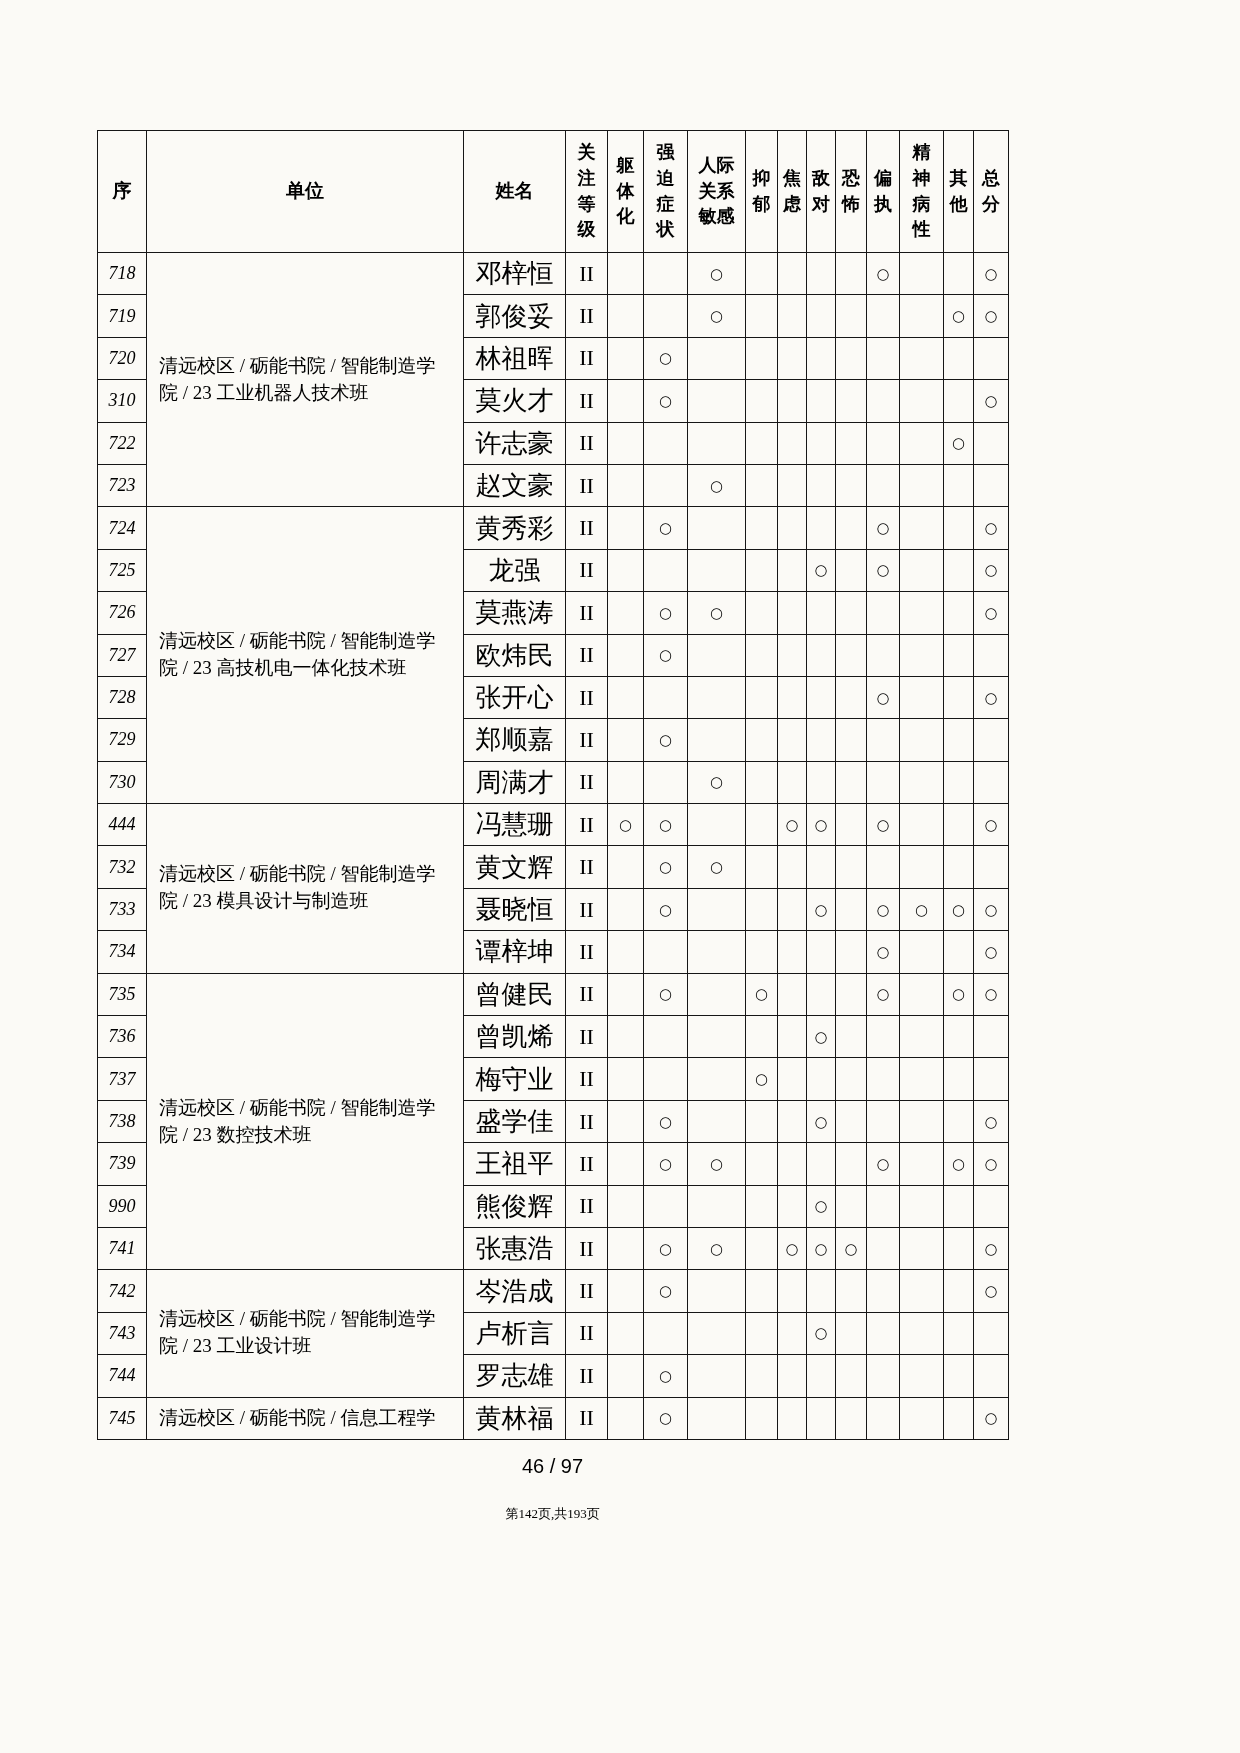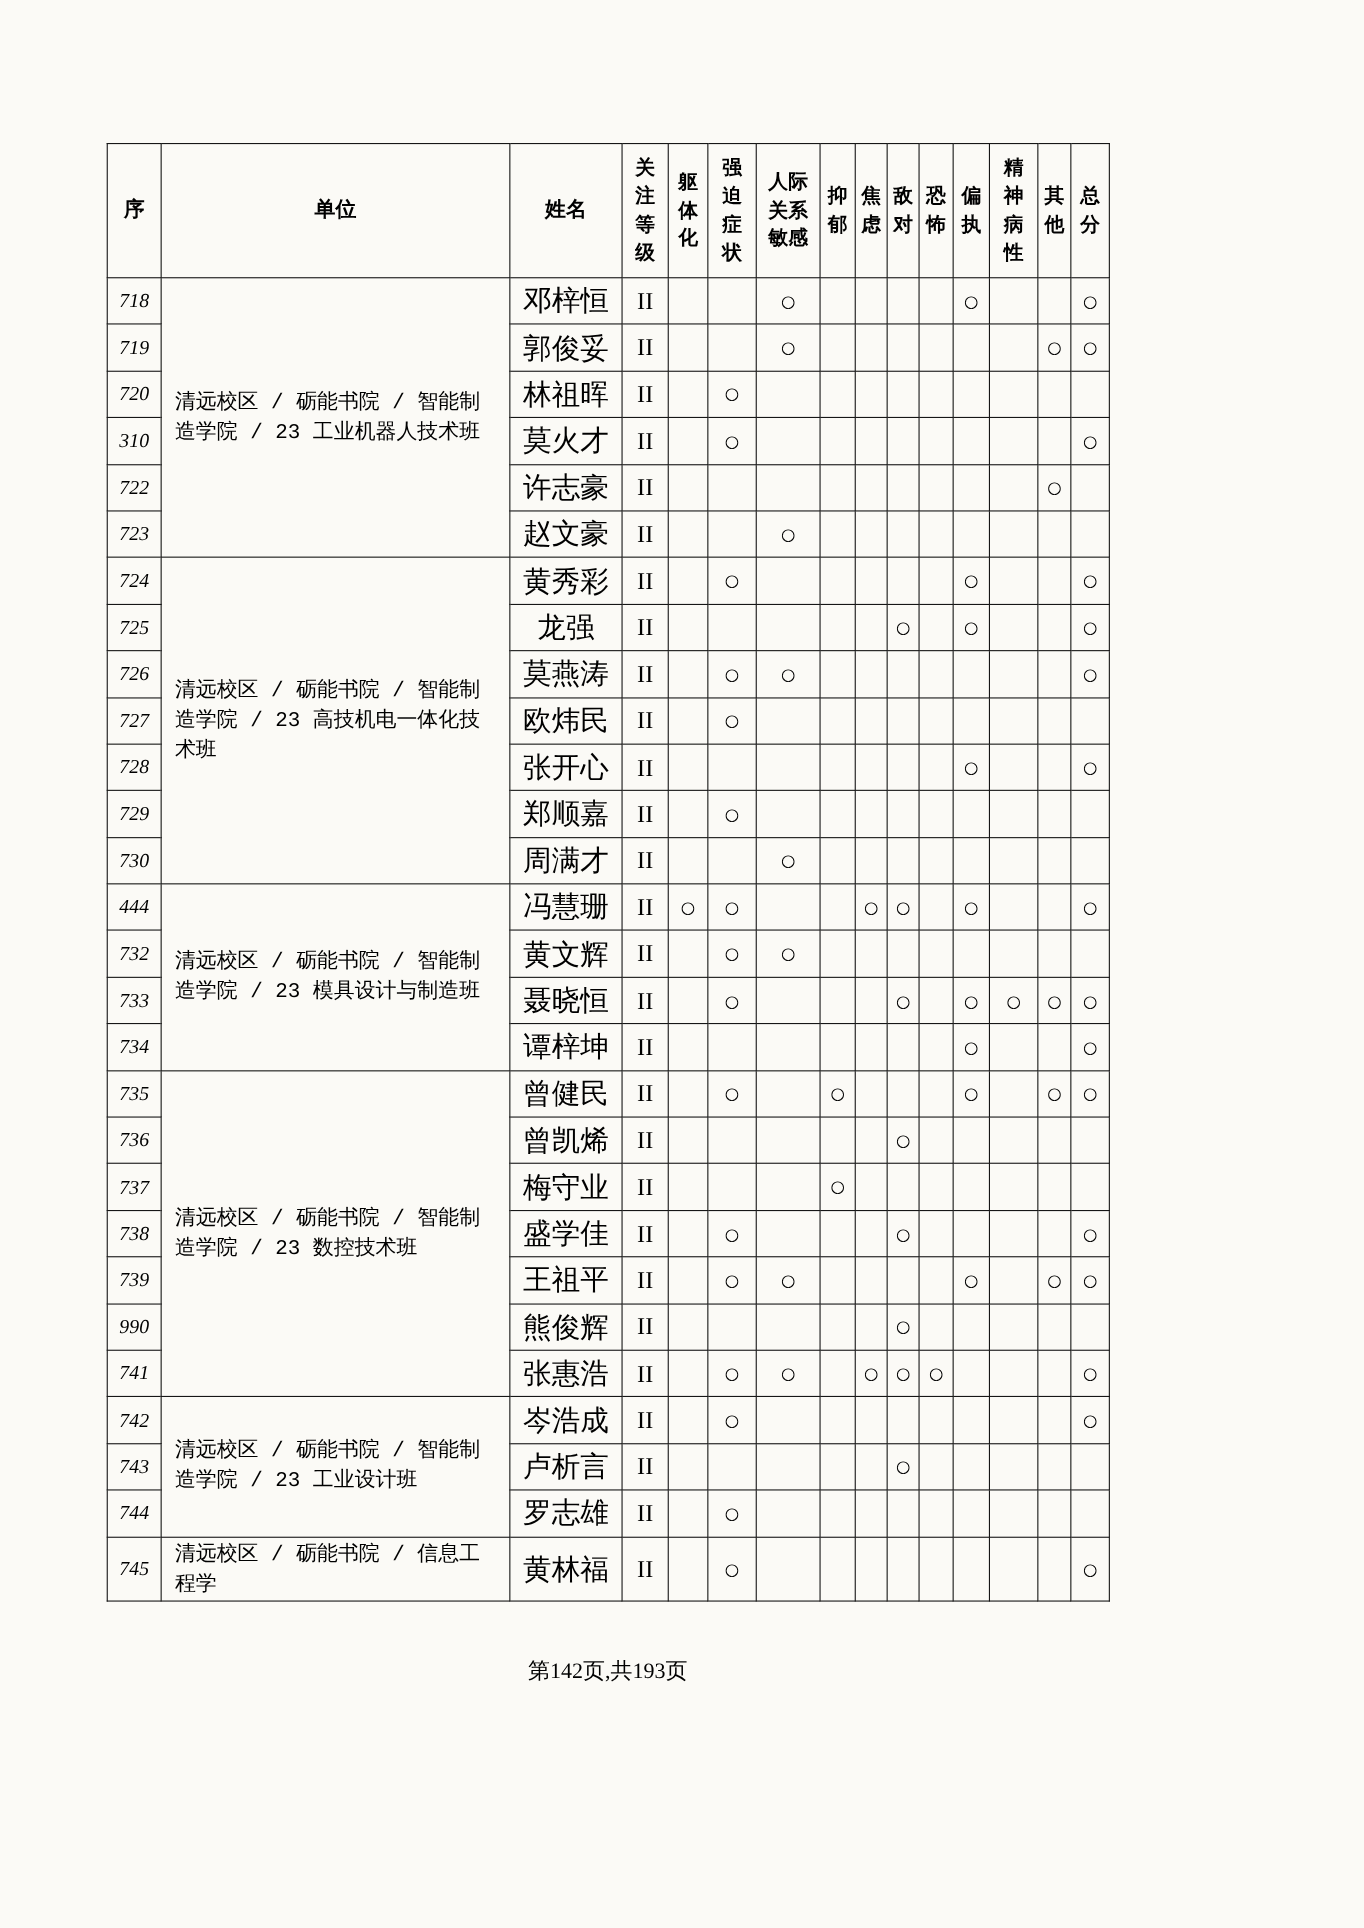--- a/index.html
+++ b/index.html
@@ -20,33 +20,33 @@
     font-weight:bold;font-size:18px;line-height:1.42;
     white-space:pre-line;text-align:center;vertical-align:middle;
     padding:2px 0;background:#fbfaf6;
   }
   th.h-seq,th.h-unit,th.h-name{font-size:19px;}
   tbody tr{height:42.4px;}
   td{font-size:17px;text-align:center;vertical-align:middle;padding:0;}
   td.seq{font-size:18px;font-style:italic;}
   td.unit{
     text-align:left;font-size:19px;line-height:1.42;
-    padding:2px 12px;word-break:break-all;font-family:Liberation Mono, monospace;
+    padding:2px 12px;word-break:break-all;
   }
   td.name{font-size:26px;}
   td.level{font-size:22px;}
   td.mark{font-size:15px;font-family:"DejaVu Sans","Liberation Sans",sans-serif;}
   .footer-fraction{
     position:absolute;left:97px;top:1455px;width:911px;
     text-align:center;font-size:20px;
     font-family:"Liberation Sans","DejaVu Sans",sans-serif;
   }
   .footer-page{
     position:absolute;left:97px;top:1505px;width:911px;
-    text-align:center;font-size:20px;
+    text-align:center;font-size:13px;
   }
 </style>
 </head>
 <body>
 
 <div class="page">
 
   <table class="assessment">
     <colgroup>
       <col style="width:49px">
@@ -555,15 +555,16 @@
           <td class="mark"></td>
           <td class="mark"></td>
           <td class="mark"></td>
           <td class="mark"></td>
           <td class="mark"></td>
           <td class="mark">○</td>
         </tr>
       </tbody>
   </table>
 
+  <div class="footer-fraction">46 / 97</div>
   <div class="footer-page">第142页,共193页</div>
 
 </div>
 
 </body></html>

